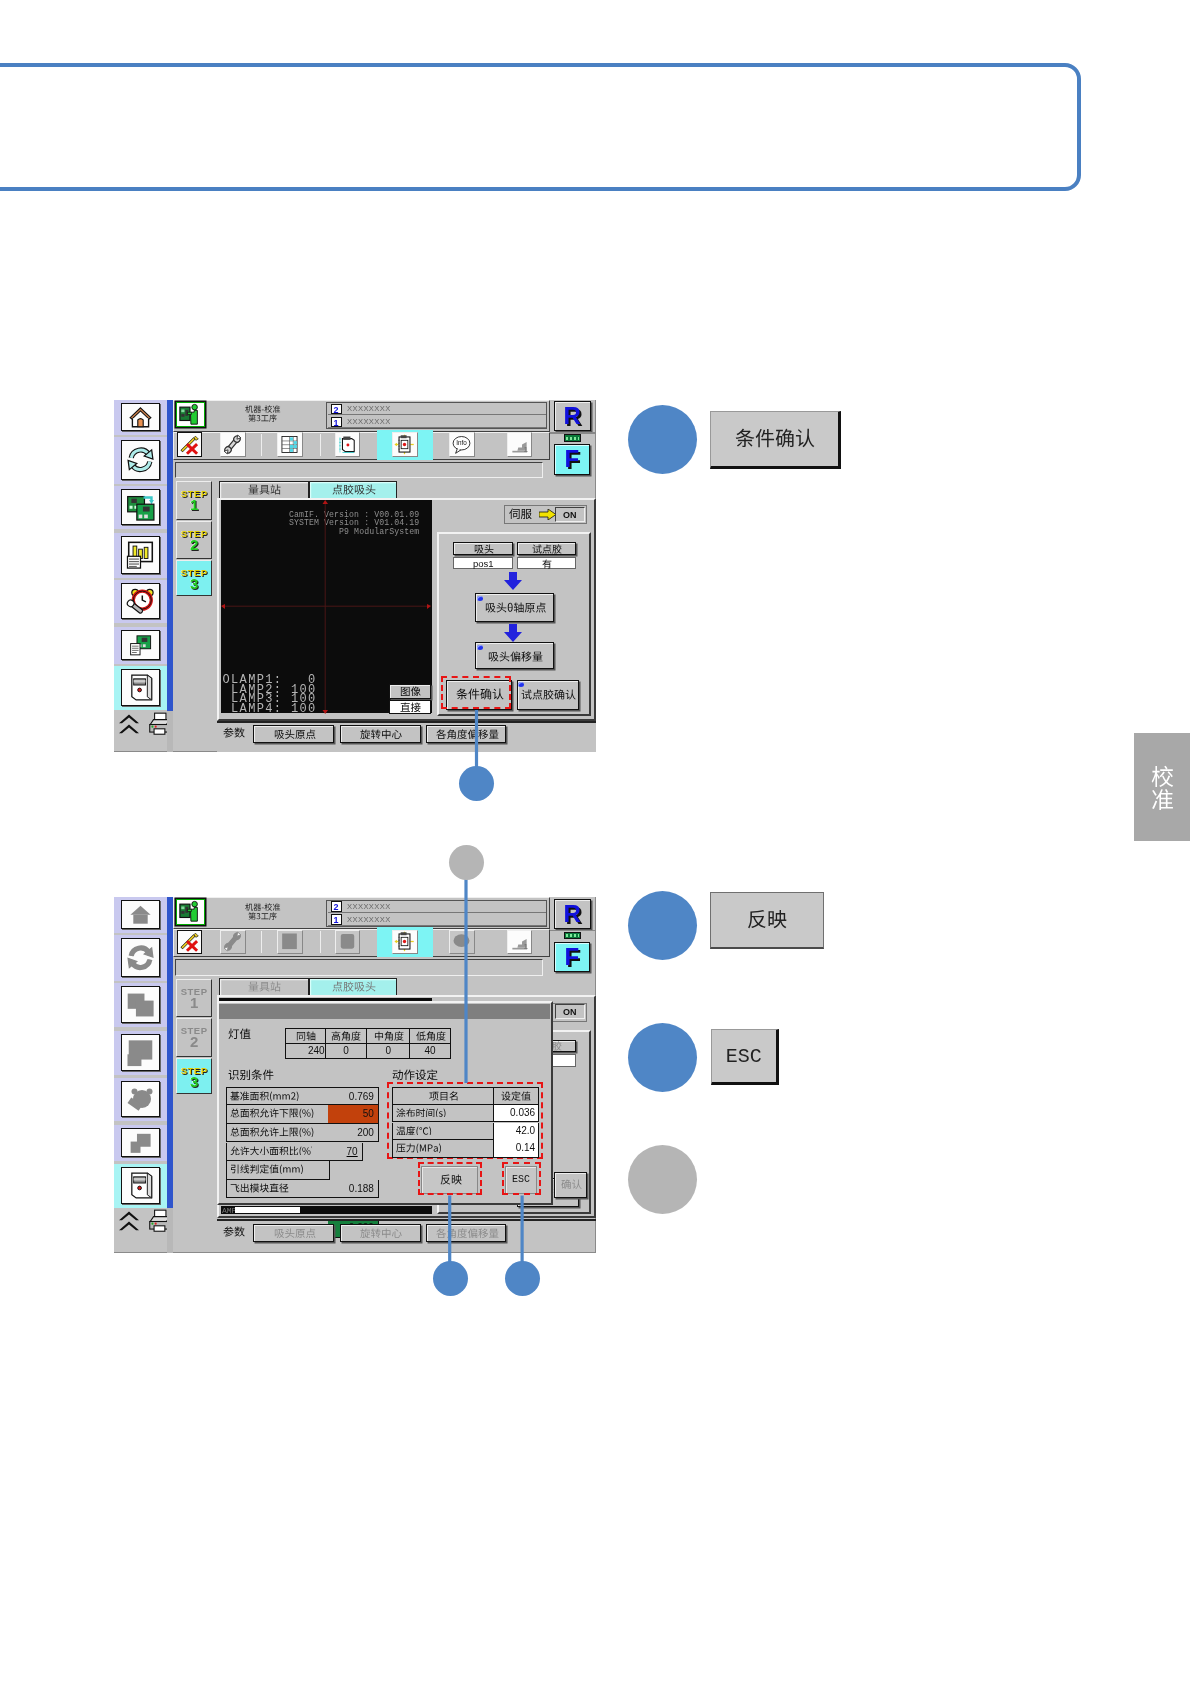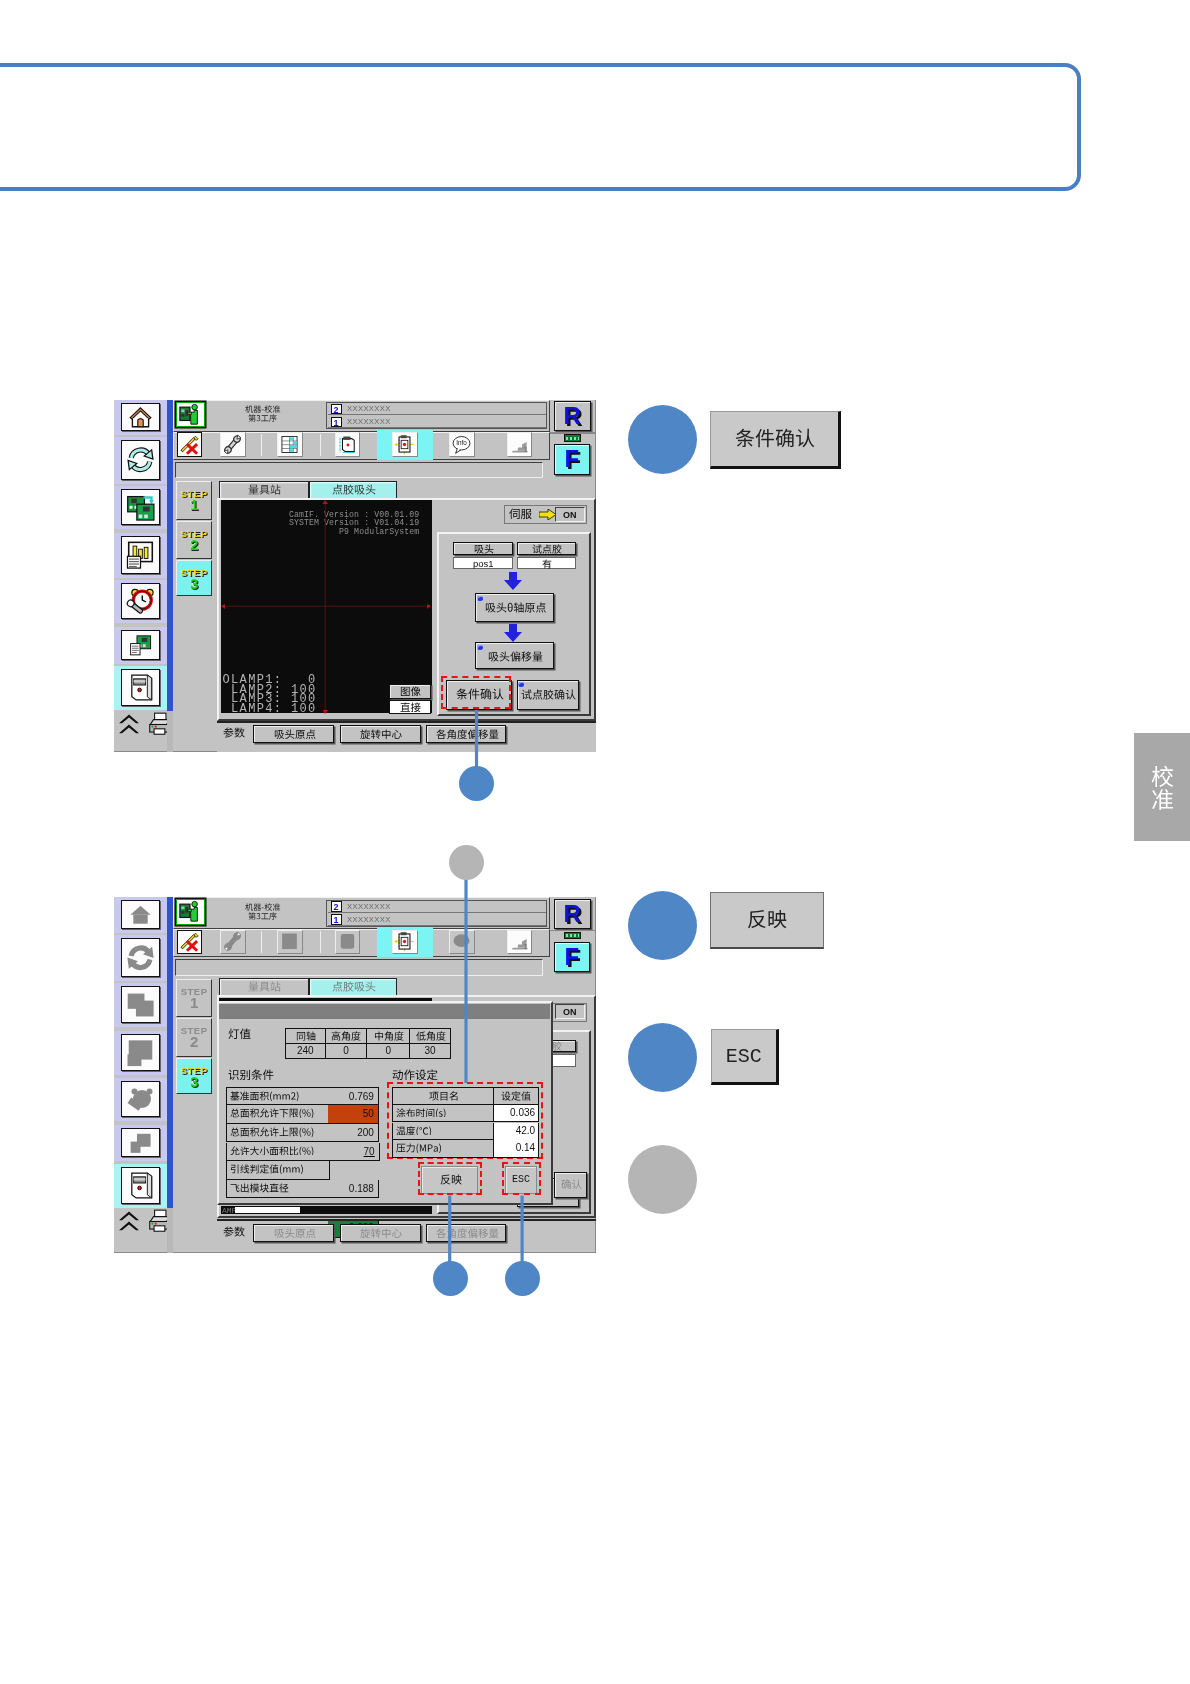--- a/index.html
+++ b/index.html
@@ -872,21 +872,21 @@
     <div style="position:absolute;left:10.4px;top:2.0px">
       <svg width="20.0" height="10.0" viewBox="0 0 2000 1000" fill="#111" style="display:block">
         <g transform="translate(0,880) scale(1,-1)">
           <use href="#g540c" x="0"></use>
           <use href="#g8f74" x="1000"></use>
         </g>
       </svg>
     </div>
   </div>
 <div style="position:absolute;left:284.8px;top:1044.0px;width:40.9px;height:15.0px;background:#c3c3c3;border:1.5px solid #111;border-top:none;border-left-width:1.5px;">
-    <div style="text-align:center;font:10px 'Liberation Sans';color:#111;line-height:14px;">240</div>
+    <div style="text-align:right;font:10px 'Liberation Sans';color:#111;line-height:14px;">240</div>
   </div>
 <div style="position:absolute;left:325.7px;top:1027.6px;width:41.7px;height:16.4px;background:#c3c3c3;border:1.5px solid #111;border-left-width:0px;">
     <div style="position:absolute;left:5.8px;top:2.0px">
       <svg width="30.0" height="10.0" viewBox="0 0 3000 1000" fill="#111" style="display:block">
         <g transform="translate(0,880) scale(1,-1)">
           <use href="#g9ad8" x="0"></use>
           <use href="#g89d2" x="1000"></use>
           <use href="#g5ea6" x="2000"></use>
         </g>
       </svg>
@@ -914,21 +914,21 @@
       <svg width="30.0" height="10.0" viewBox="0 0 3000 1000" fill="#111" style="display:block">
         <g transform="translate(0,880) scale(1,-1)">
           <use href="#g4f4e" x="0"></use>
           <use href="#g89d2" x="1000"></use>
           <use href="#g5ea6" x="2000"></use>
         </g>
       </svg>
     </div>
   </div>
 <div style="position:absolute;left:410.0px;top:1044.0px;width:41.0px;height:15.0px;background:#c3c3c3;border:1.5px solid #111;border-top:none;border-left-width:0px;">
-    <div style="text-align:center;font:10px 'Liberation Sans';color:#111;line-height:14px;">30</div>
+    <div style="text-align:center;font:10px 'Liberation Sans';color:#111;line-height:14px;">40</div>
   </div>
 <div style="position:absolute;left:228.0px;top:1068.6px">
     <svg width="46.0" height="11.5" viewBox="0 0 4000 1000" fill="#111" style="display:block">
       <g transform="translate(0,880) scale(1,-1)">
         <use href="#g8bc6" x="0"></use>
         <use href="#g522b" x="1000"></use>
         <use href="#g6761" x="2000"></use>
         <use href="#g4ef6" x="3000"></use>
       </g>
     </svg>
@@ -1016,21 +1016,21 @@
           <use href="#g9762" x="4000"></use>
           <use href="#g79ef" x="5000"></use>
           <use href="#g6bd4" x="6000"></use>
           <use href="#g0028" x="7000"></use>
           <use href="#g0025" x="7338"></use>
           <use href="#g0029" x="8259"></use>
         </g>
       </svg>
     </div>
   </div>
-<div style="position:absolute;left:329px;top:1142.5px;width:50.7px;height:18.6px;background:#c3c3c3;border:1.5px solid #111;border-top-width:0px;border-left:none;text-decoration:underline;">
+<div style="position:absolute;left:312px;top:1142.5px;width:50.7px;height:18.6px;background:#c3c3c3;border:1.5px solid #111;border-top-width:0px;border-left:none;text-decoration:underline;">
     <div style="text-align:right;padding-right:4px;font:10px 'Liberation Sans';color:#111;line-height:17px;">70</div>
   </div>
 <div style="position:absolute;left:226.4px;top:1161.2px;width:103.3px;height:18.6px;background:#c3c3c3;border:1.5px solid #111;border-top-width:0px;">
     <div style="position:absolute;left:3.0px;top:3.2px">
       <svg width="73.8" height="9.8" viewBox="0 0 7528 1000" fill="#111" style="display:block">
         <g transform="translate(0,880) scale(1,-1)">
           <use href="#g5f15" x="0"></use>
           <use href="#g7ebf" x="1000"></use>
           <use href="#g5224" x="2000"></use>
           <use href="#g5b9a" x="3000"></use>

